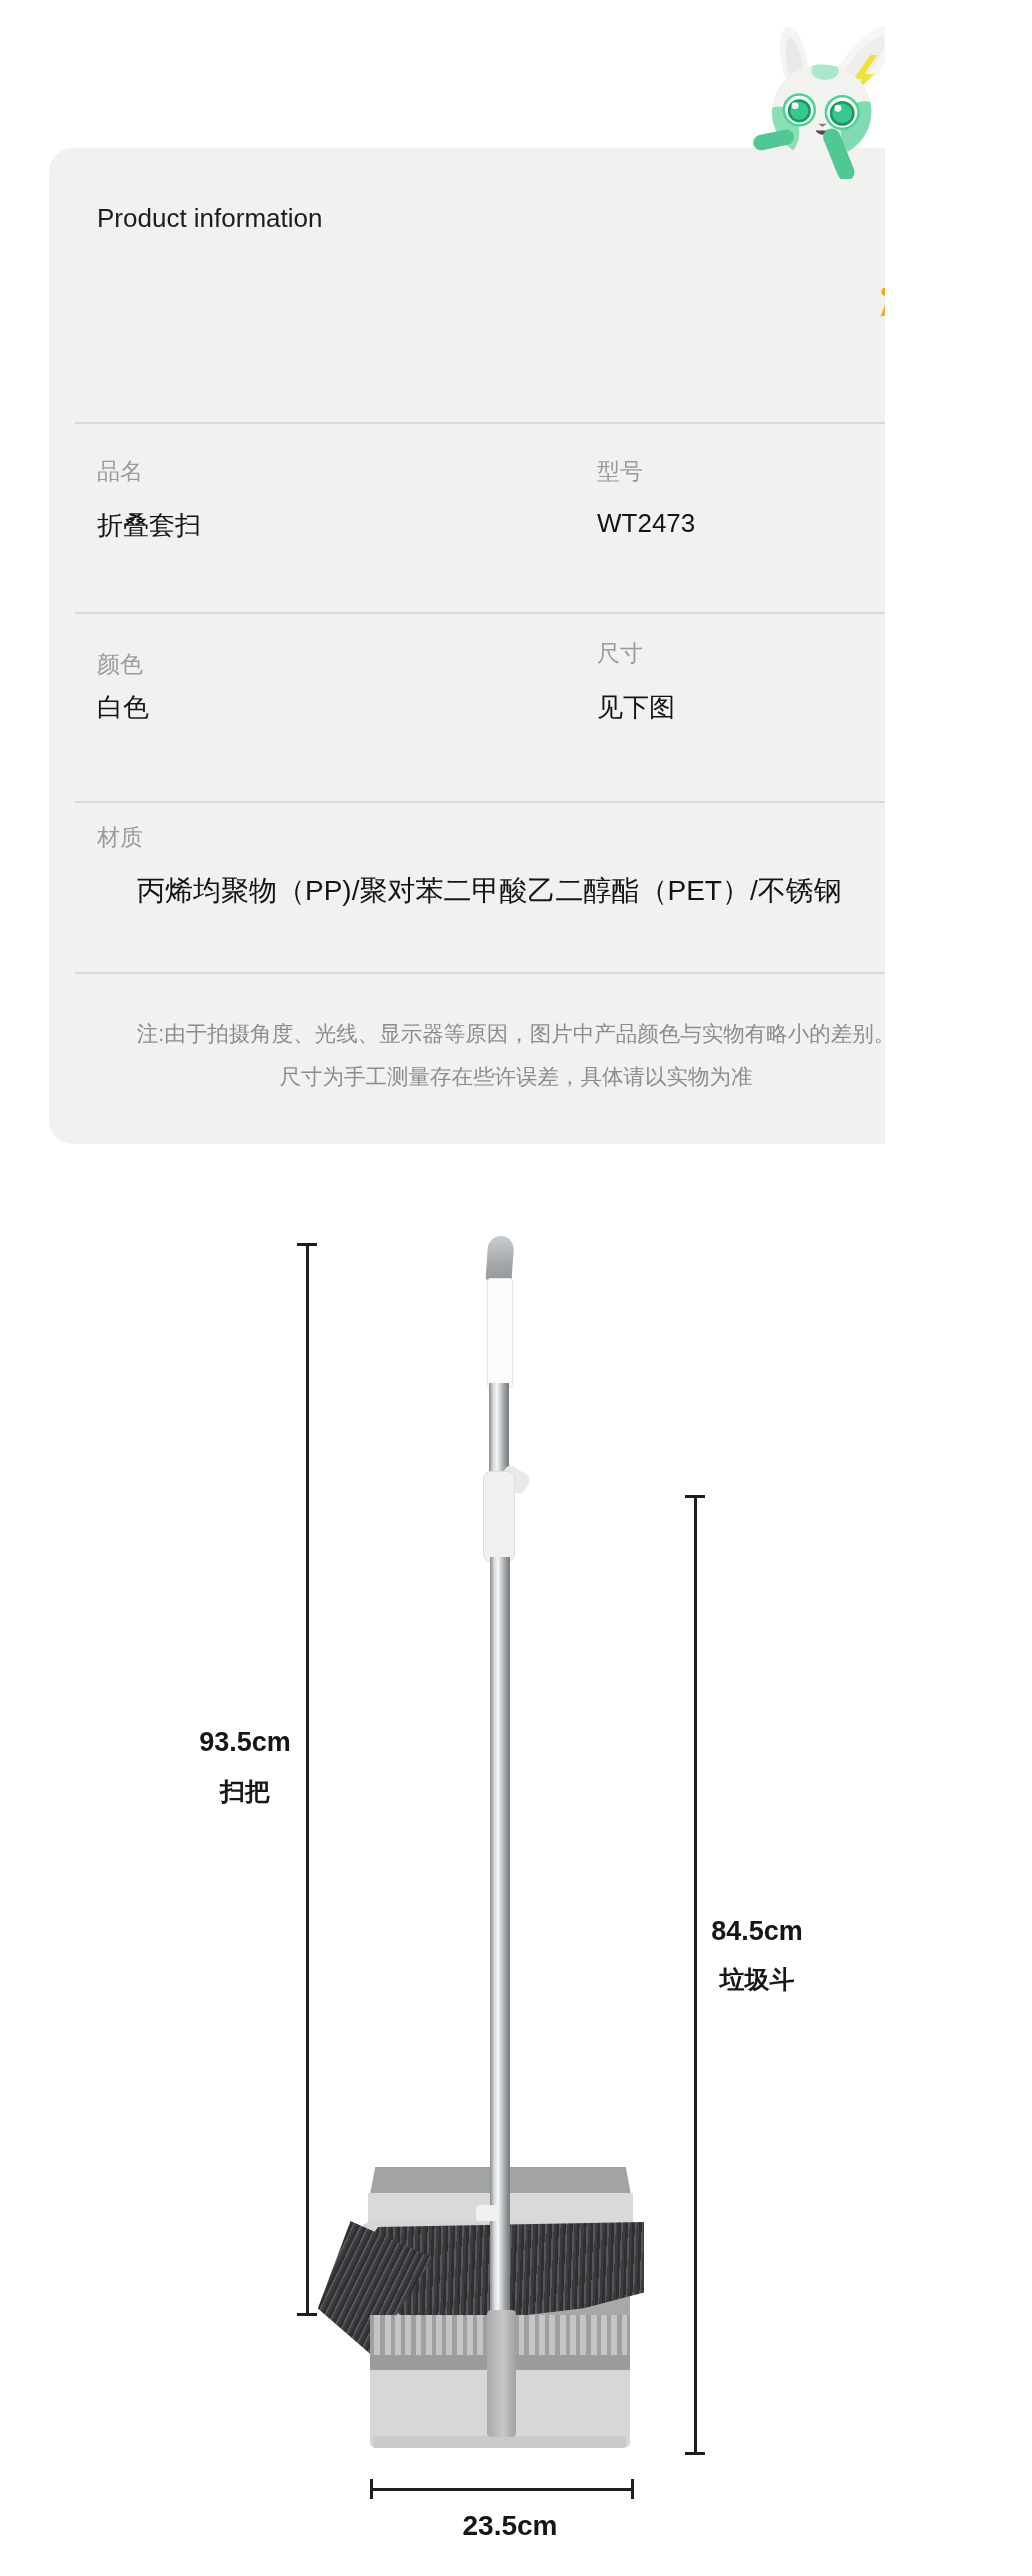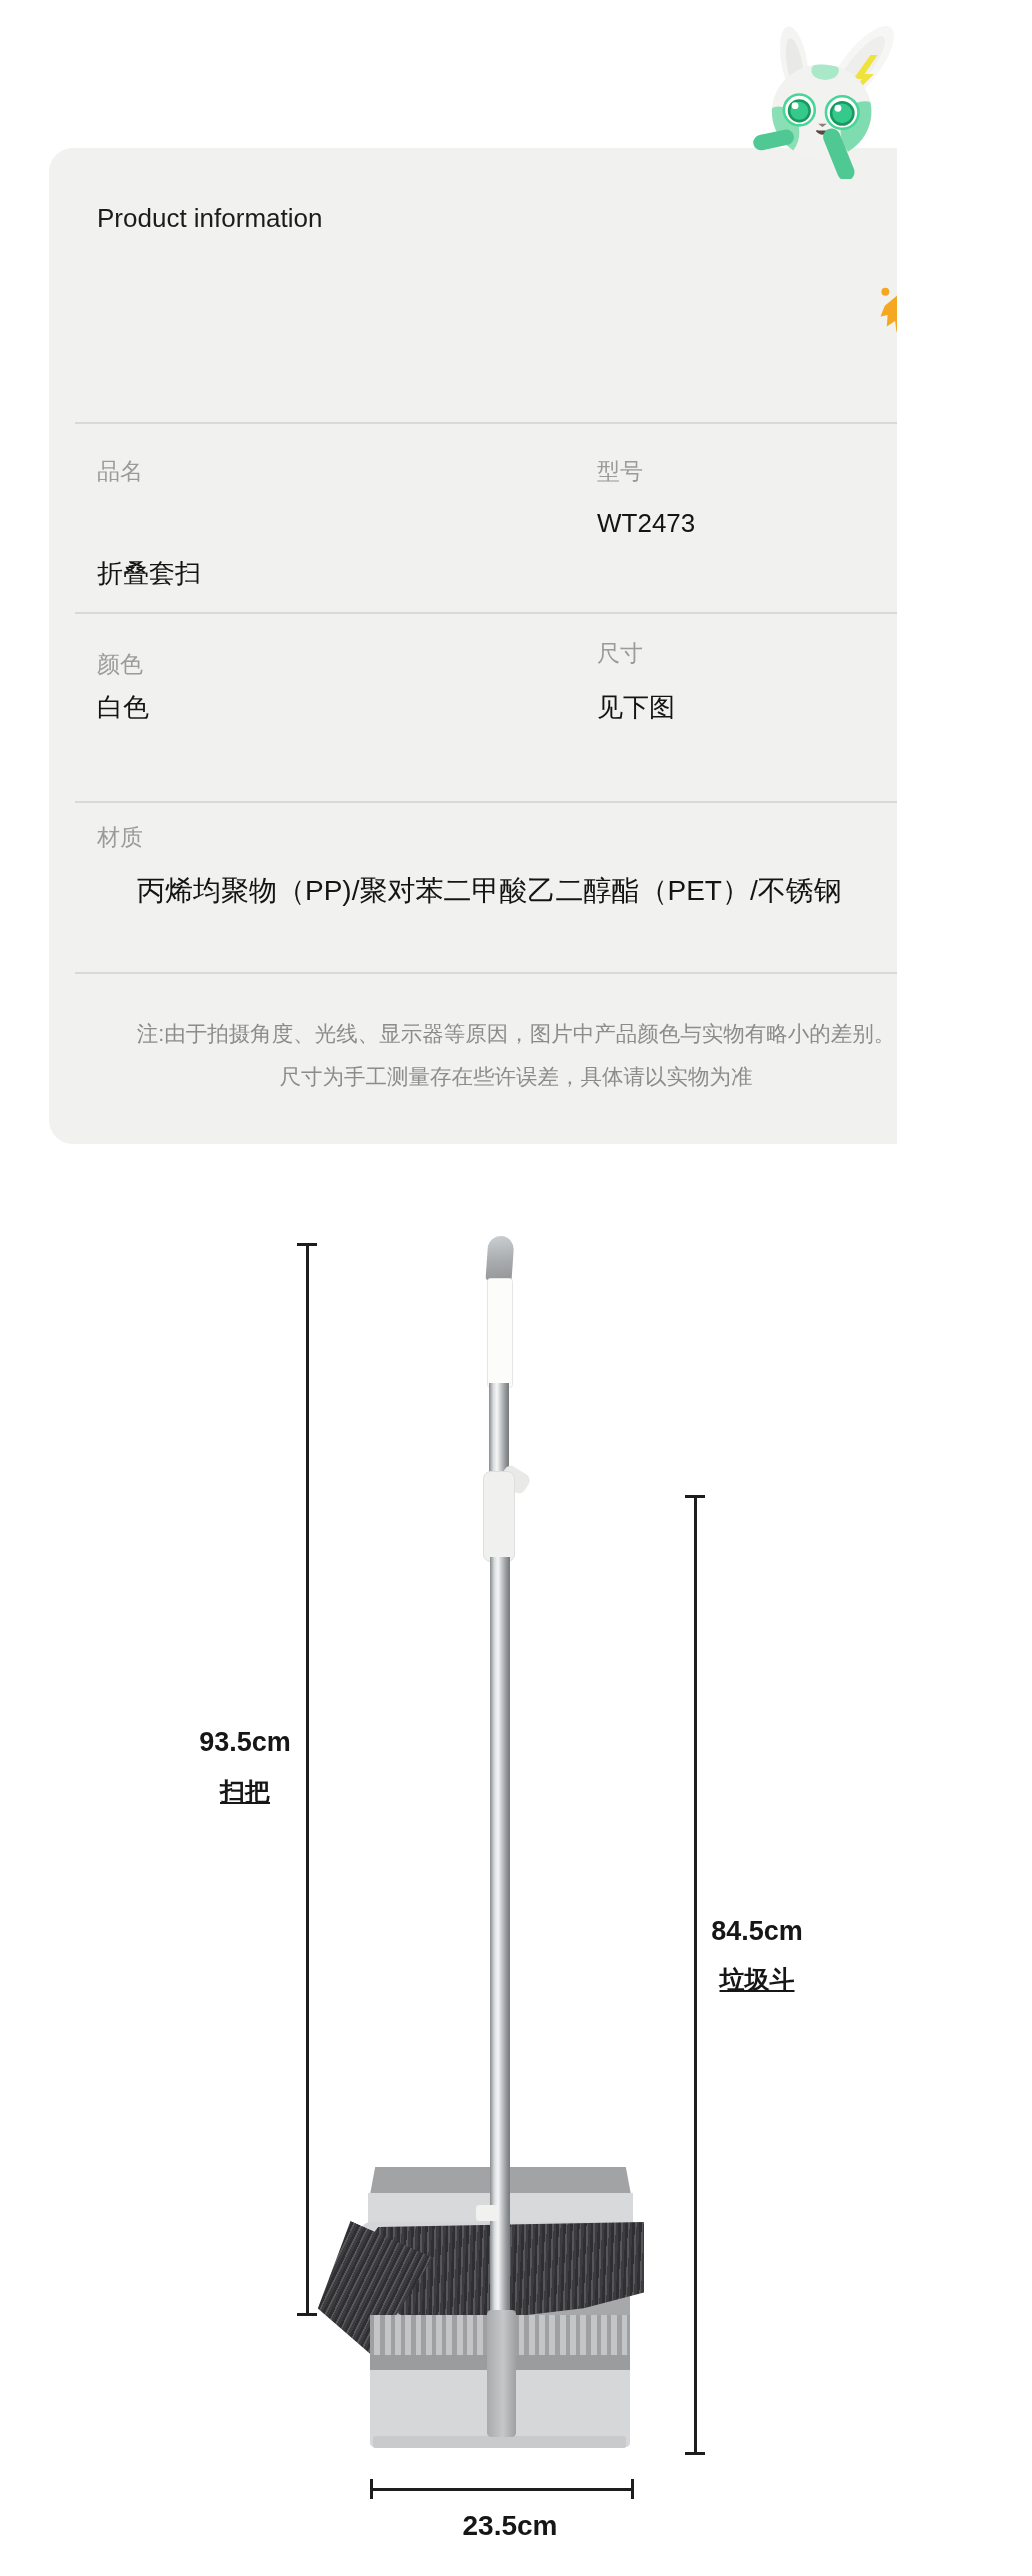--- a/index.html
+++ b/index.html
@@ -1,17 +1,17 @@
 <!DOCTYPE html>
 <html style="font-size:13.8px"><head>
 <meta charset="utf-8">
 <style>
   html,body{margin:0;padding:0;background:#ffffff;}
   #stage{position:relative;width:885px;height:2576px;background:#ffffff;overflow:hidden;
-         font-family:"Liberation Sans","DejaVu Sans",sans-serif;color:#1a1a1a;padding-left:12px;}
+         font-family:"Liberation Sans","DejaVu Sans",sans-serif;color:#1a1a1a;}
   .abs{position:absolute;}
 
   
   .card{position:absolute;left:49px;top:148px;width:934px;height:996px;
         background:#f1f1ef;border-radius:24px;z-index:1;}
   .title-en{position:absolute;left:48px;top:55px;font-size:26px;font-weight:500;color:#1c1c1c;}
   .title-zh{position:absolute;left:45px;top:89px;font-size:64px;font-weight:900;
             letter-spacing:2.6px;color:#0f0f0f;}
   .divider{position:absolute;left:26px;width:882px;height:1.7px;background:#d9d9d7;}
   .spec-label{position:absolute;font-size:23px;color:#9b9b9b;}
@@ -20,21 +20,21 @@
   .note{position:absolute;left:0;right:0;text-align:center;font-size:21.5px;color:#8c8c8c;}
 
   
   .dim-vline{position:absolute;width:2.6px;background:#1d1d1d;}
   .dim-vline::before,.dim-vline::after{content:"";position:absolute;left:-8.6px;width:20px;height:2.6px;background:#1d1d1d;}
   .dim-vline::before{top:-1.7px;} .dim-vline::after{bottom:-1.7px;}
   .dim-hline{position:absolute;height:2.6px;background:#1d1d1d;}
   .dim-hline::before,.dim-hline::after{content:"";position:absolute;top:-8.6px;width:2.6px;height:20px;background:#1d1d1d;}
   .dim-hline::before{left:-1.7px;} .dim-hline::after{right:-1.7px;}
   .dim-text{position:absolute;width:172px;text-align:center;font-weight:700;font-size:27px;color:#161616;}
-  .dim-sub{font-weight:600;font-size:25px;text-decoration:underline;}
+  .dim-sub{font-weight:600;font-size:25px;}
 
   
   .chrome{background:linear-gradient(90deg,#888c8f 0%,#d9dbdc 22%,#f5f6f7 40%,#c4c6c8 60%,#8d9194 85%,#75797c 100%);}
   .pole-tip{left:487px;top:1236px;width:26px;height:46px;
             background:linear-gradient(170deg,#cdd0d2 0%,#a8abad 55%,#909496 100%);
             border-radius:13px 13px 4.3px 4.3px;transform:rotate(4deg);}
   .pole-white{left:487px;top:1278px;width:24px;height:108px;background:#fcfcfa;
               border:0.9px solid #e6e6e4;border-radius:3.4px;}
   .pole-a{left:489px;top:1383px;width:20px;height:93px;}
   .pole-joint{left:483px;top:1471px;width:30px;height:89px;background:#f0f0ee;
@@ -114,21 +114,21 @@
         <rect x="37" y="34" width="27" height="11" rx="4"></rect>
         <path d="M31,45 L69,45 L78,70 L70,65 L71,77 L61,69 L59,81 L49,71 L45,83 L37,71 L31,78 L27,64 Z"></path>
       </g>
       <circle cx="27" cy="30" r="5" fill="#f5a81f"></circle>
       <circle cx="77" cy="76" r="4" fill="#f5a81f"></circle>
     </svg>
 
     <div class="divider" style="top:274px;"></div>
 
     <div class="spec-label" style="left:48px;top:308px;">品名</div>
-    <div class="spec-value" style="left:48px;top:360px;margin-top:48px;">折叠套扫</div>
+    <div class="spec-value" style="left:48px;top:360px;">折叠套扫</div>
     <div class="spec-label" style="left:548px;top:308px;">型号</div>
     <div class="spec-value" style="left:548px;top:360px;">WT2473</div>
 
     <div class="divider" style="top:464px;"></div>
 
     <div class="spec-label" style="left:48px;top:490px;margin-top:11px;">颜色</div>
     <div class="spec-value" style="left:48px;top:542px;">白色</div>
     <div class="spec-label" style="left:548px;top:490px;">尺寸</div>
     <div class="spec-value" style="left:548px;top:542px;">见下图</div>
 

